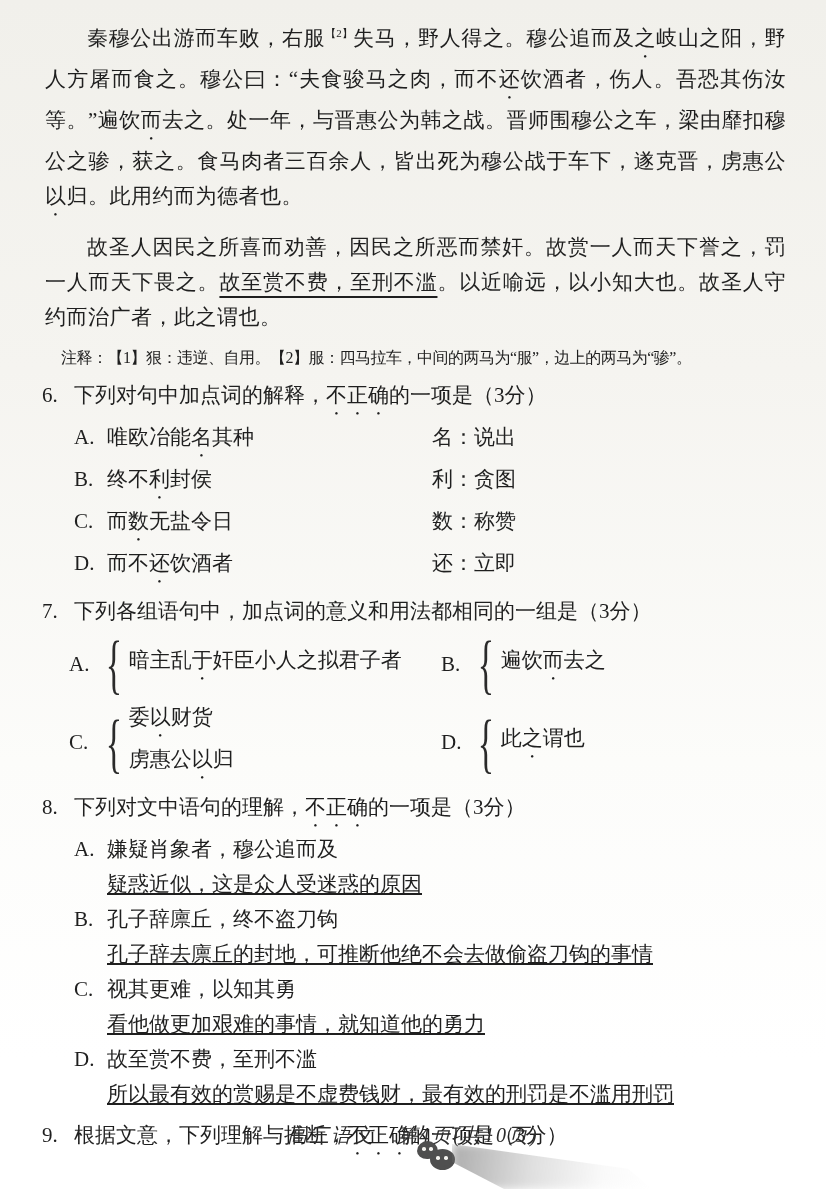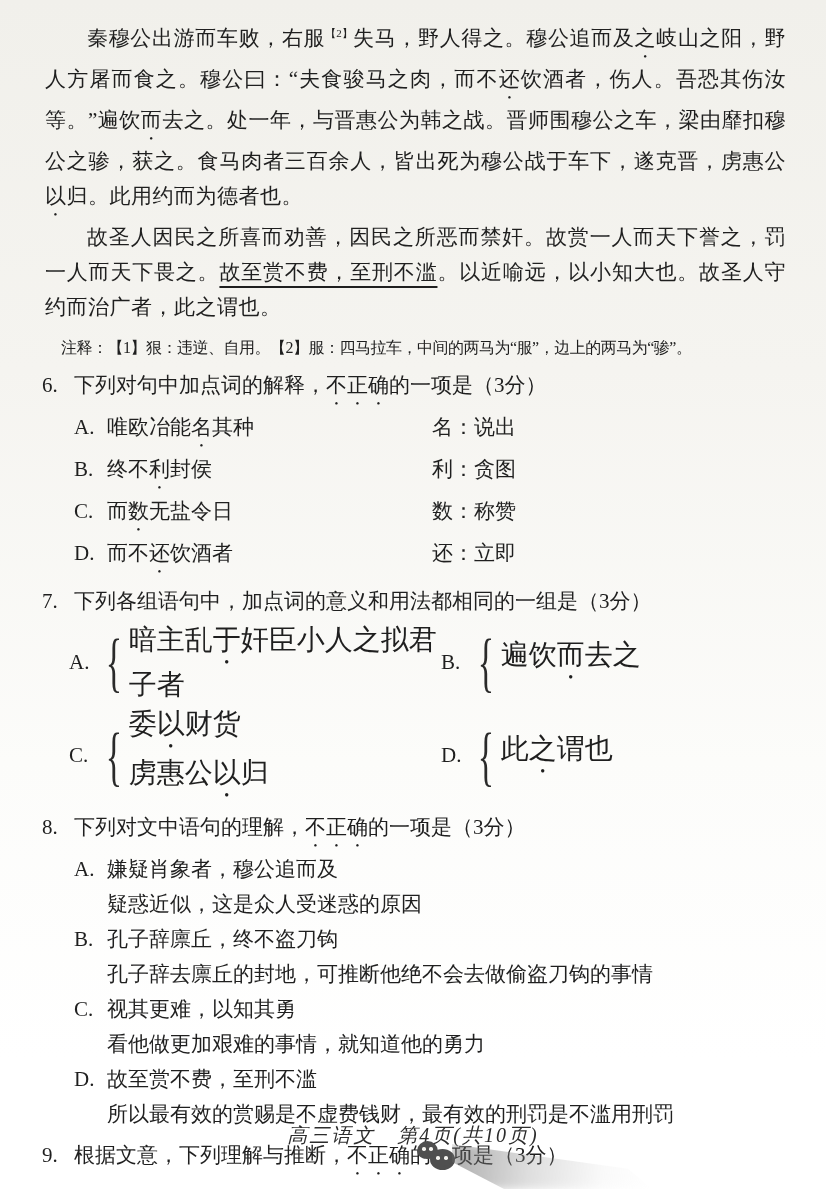--- a/index.html
+++ b/index.html
@@ -5,21 +5,21 @@
   html,body { margin:0; padding:0; }
   body { width:826px; height:1189px; overflow:hidden;
          font-family:"Liberation Serif","DejaVu Serif",serif; }
   .page { position:relative; width:826px; height:1058px; box-sizing:border-box;
           padding:16px 40px 0 45px; color:#1f1f1f;
           background:linear-gradient(180deg,#f1f0eb 0%,#f5f4f0 35%,#fcfcfa 72%,#ffffff 100%); }
 
   
   .para { margin:0; font-size:21px; line-height:35px; text-align:justify;
           text-indent:2em; letter-spacing:.5px; }
-  .para + .para { }
+  .para + .para { margin-top:10px; }
   .attribution { margin:8px 0 0; font-size:20px; text-align:right; line-height:30px; }
   .note { margin:10px 0 0; font-size:16px; line-height:26px; letter-spacing:-.5px;
           text-indent:1em; white-space:nowrap; }
 
   
   .em-dot { -webkit-text-emphasis:filled dot; -webkit-text-emphasis-position:under right;
             text-emphasis:filled dot; text-emphasis-position:under right; }
   .ul { text-decoration:underline; text-underline-offset:7px; text-decoration-thickness:1.6px; }
   .sup { font-size:.52em; vertical-align:super; letter-spacing:0; }
 
@@ -29,23 +29,23 @@
   .qnum { flex:0 0 32px; margin-left:-3px; }
   .q6-row { display:flex; margin-left:29px; margin-top:2px; }
   .q6-left { flex:0 0 358px; display:flex; }
   .opt-label { flex:0 0 33px; }
   .q7-grid { display:grid; grid-template-columns:372px 1fr; row-gap:8px;
              margin:6px 0 0 24px; }
   .q7-group { display:flex; align-items:center; }
   .q7-label { flex:0 0 30px; font-size:21px; }
   .brace { flex:0 0 16px; font-size:62px; font-weight:normal; color:#2a2a2a;
            transform:scaleX(.55) scaleY(1.05); line-height:60px; }
-  .q7-lines { display:flex; flex-direction:column; gap:3px; font-size:28px; line-height:30px; }
+  .q7-lines { display:flex; flex-direction:column; gap:3px; font-size:21px; line-height:30px; }
   .q8-opt { margin-left:29px; margin-top:2px; display:flex; }
-  .q8-trans { margin-left:62px; margin-top:2px; }
+  .q8-trans { margin-left:62px; margin-top:2px;text-decoration:underline; }
 
   
   .footer { position:absolute; left:0; top:1122px; width:100%; text-align:center;
             font-size:20px; font-style:italic; letter-spacing:2px; color:#2c2c2c; }
   .wm { position:absolute; left:417px; top:1141px; width:48px; height:34px; }
   .bubble { position:absolute; background:#4f4f4f; }
   .bubble-small { left:0; top:0; width:21px; height:18px; border-radius:50% 50% 48% 48%/56% 56% 44% 44%; }
   .bubble-small::after { content:""; position:absolute; left:2px; bottom:-3px;
             border:4px solid transparent; border-top-color:#4f4f4f; transform:rotate(18deg); }
   .bubble-big { left:13px; top:8px; width:25px; height:21px; border-radius:50%; }

